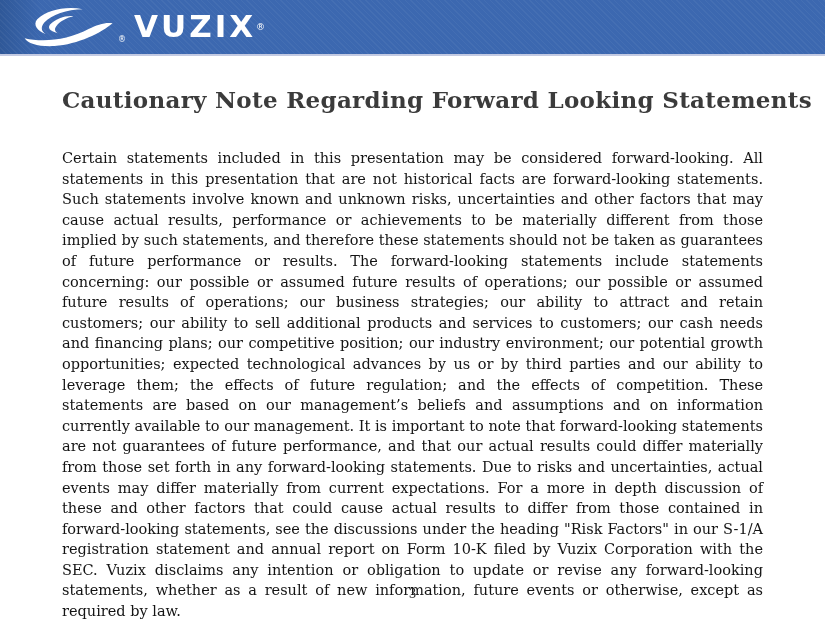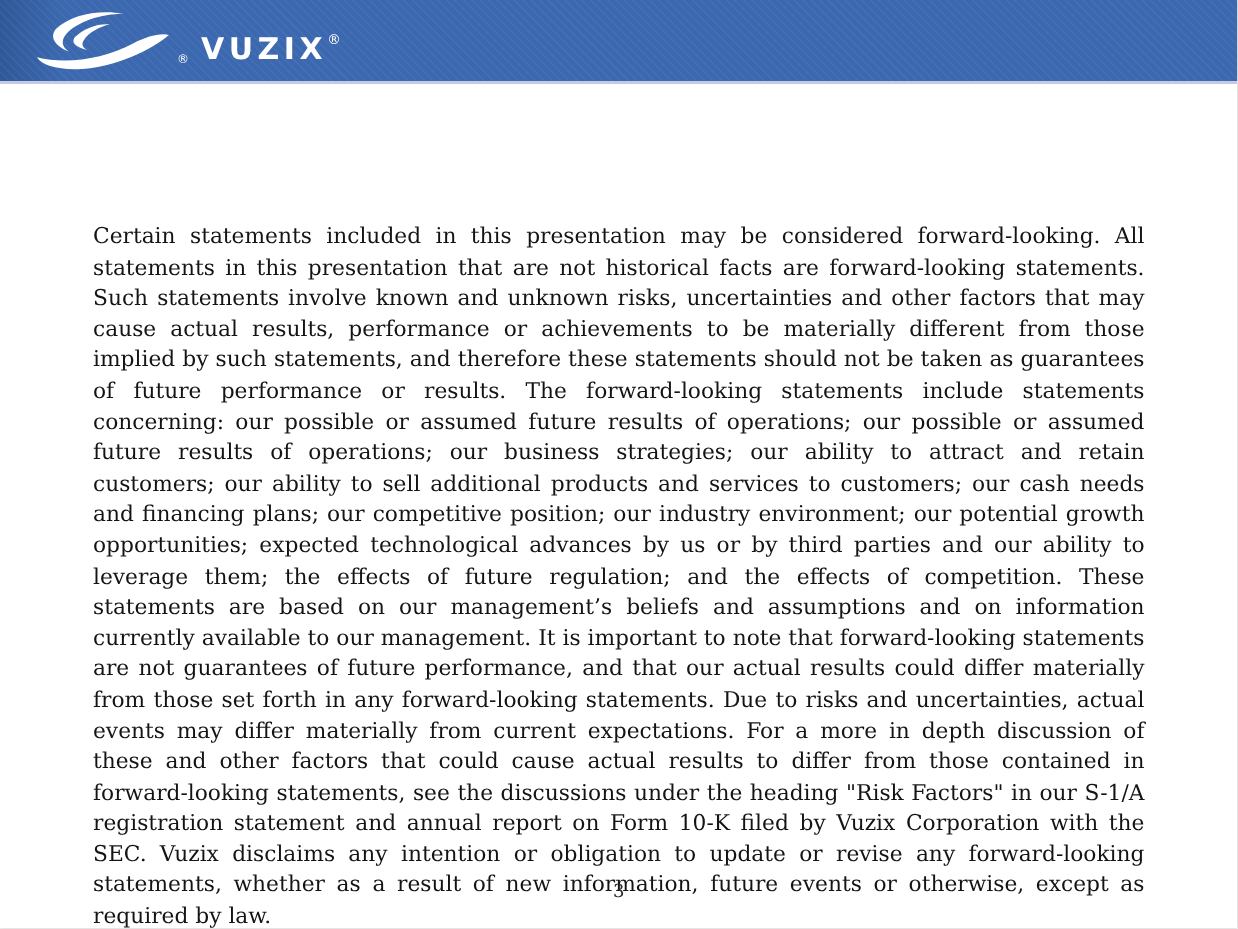--- a/index.html
+++ b/index.html
@@ -30,21 +30,21 @@
     pointer-events:none;
   }
   .logo { display:flex; align-items:flex-end; position:relative; z-index:1; }
   .swoosh { width:102px; height:44px; margin-top:2px; }
   .swoosh-reg {
     color:#ffffff; font-family:"DejaVu Sans", sans-serif;
     font-size:8px; margin:0 8px 6px -4px;
   }
   .wordmark {
     color:#ffffff; font-family:"DejaVu Sans", sans-serif;
-    font-weight:bold; font-size:20px; letter-spacing:3px;
+    font-weight:bold; font-size:31px; letter-spacing:3px;
     line-height:1; margin-bottom:8px;
   }
   .wordmark-reg {
     color:#ffffff; font-family:"DejaVu Sans", sans-serif;
     font-size:9px; vertical-align:top; margin-bottom:18px;
   }
   .website {
     margin-left:auto; position:relative; z-index:1;
     color:#ffffff; font-family:"DejaVu Sans", sans-serif;
     font-weight:bold; font-size:18px; letter-spacing:0.3px;
@@ -86,18 +86,19 @@
           <path d="M38 23 C 46 15, 58 11, 68 12 C 59 14, 50 19, 46 25 C 43 29, 45 32, 49 34 C 42 32, 34 29, 38 23 Z"></path>
           <path d="M6 40 C 30 46, 62 42, 88 28 C 98 23, 110 19, 118 21 C 104 33, 74 48, 44 50 C 24 51, 10 47, 6 40 Z"></path>
         </g>
       </svg>
       <span class="swoosh-reg">®</span>
       <span class="wordmark">VUZIX</span>
       <span class="wordmark-reg">®</span>
     </div>
   </div>
 
+  <h1 class="title">Cautionary Note Regarding Forward Looking Statements</h1>
 
   <p class="body-text">Certain statements included in this presentation may be considered forward-looking. All statements in this presentation that are not historical facts are forward-looking statements. Such statements involve known and unknown risks, uncertainties and other factors that may cause actual results, performance or achievements to be materially different from those implied by such statements, and therefore these statements should not be taken as guarantees of future performance or results. The forward-looking statements include statements concerning: our possible or assumed future results of operations; our possible or assumed future results of operations; our business strategies; our ability to attract and retain customers; our ability to sell additional products and services to customers; our cash needs and financing plans; our competitive position; our industry environment; our potential growth opportunities; expected technological advances by us or by third parties and our ability to leverage them; the effects of future regulation; and the effects of competition. These statements are based on our management’s beliefs and assumptions and on information currently available to our management. It is important to note that forward-looking statements are not guarantees of future performance, and that our actual results could differ materially from those set forth in any forward-looking statements. Due to risks and uncertainties, actual events may differ materially from current expectations. For a more in depth discussion of these and other factors that could cause actual results to differ from those contained in forward-looking statements, see the discussions under the heading "Risk Factors" in our S-1/A registration statement and annual report on Form 10-K filed by Vuzix Corporation with the SEC. Vuzix disclaims any intention or obligation to update or revise any forward-looking statements, whether as a result of new information, future events or otherwise, except as required by law.</p>
 
   <div class="page-number">3</div>
 
 </div>
 
 </body></html>

